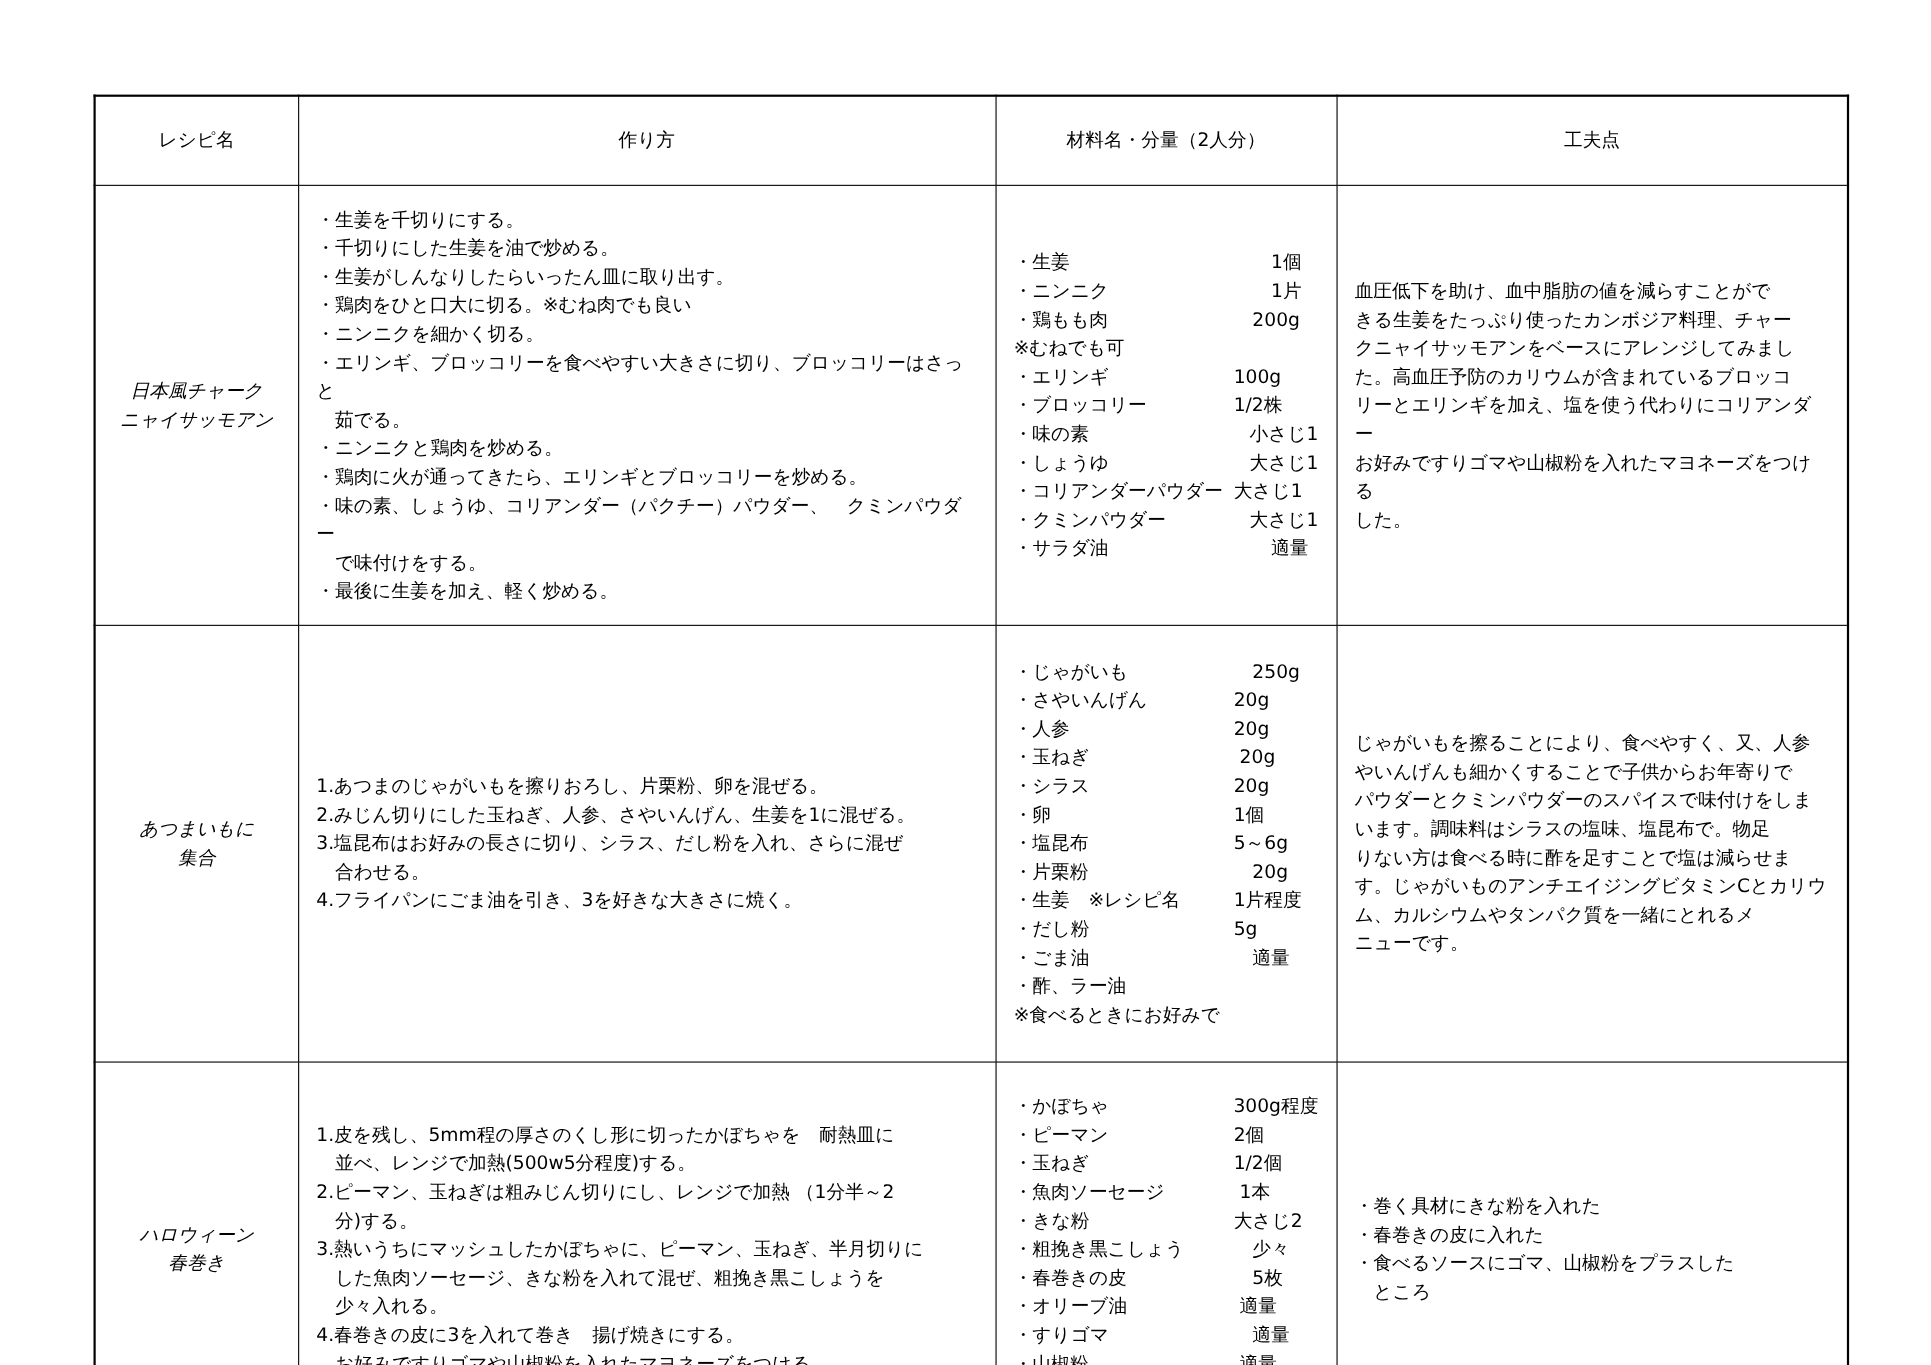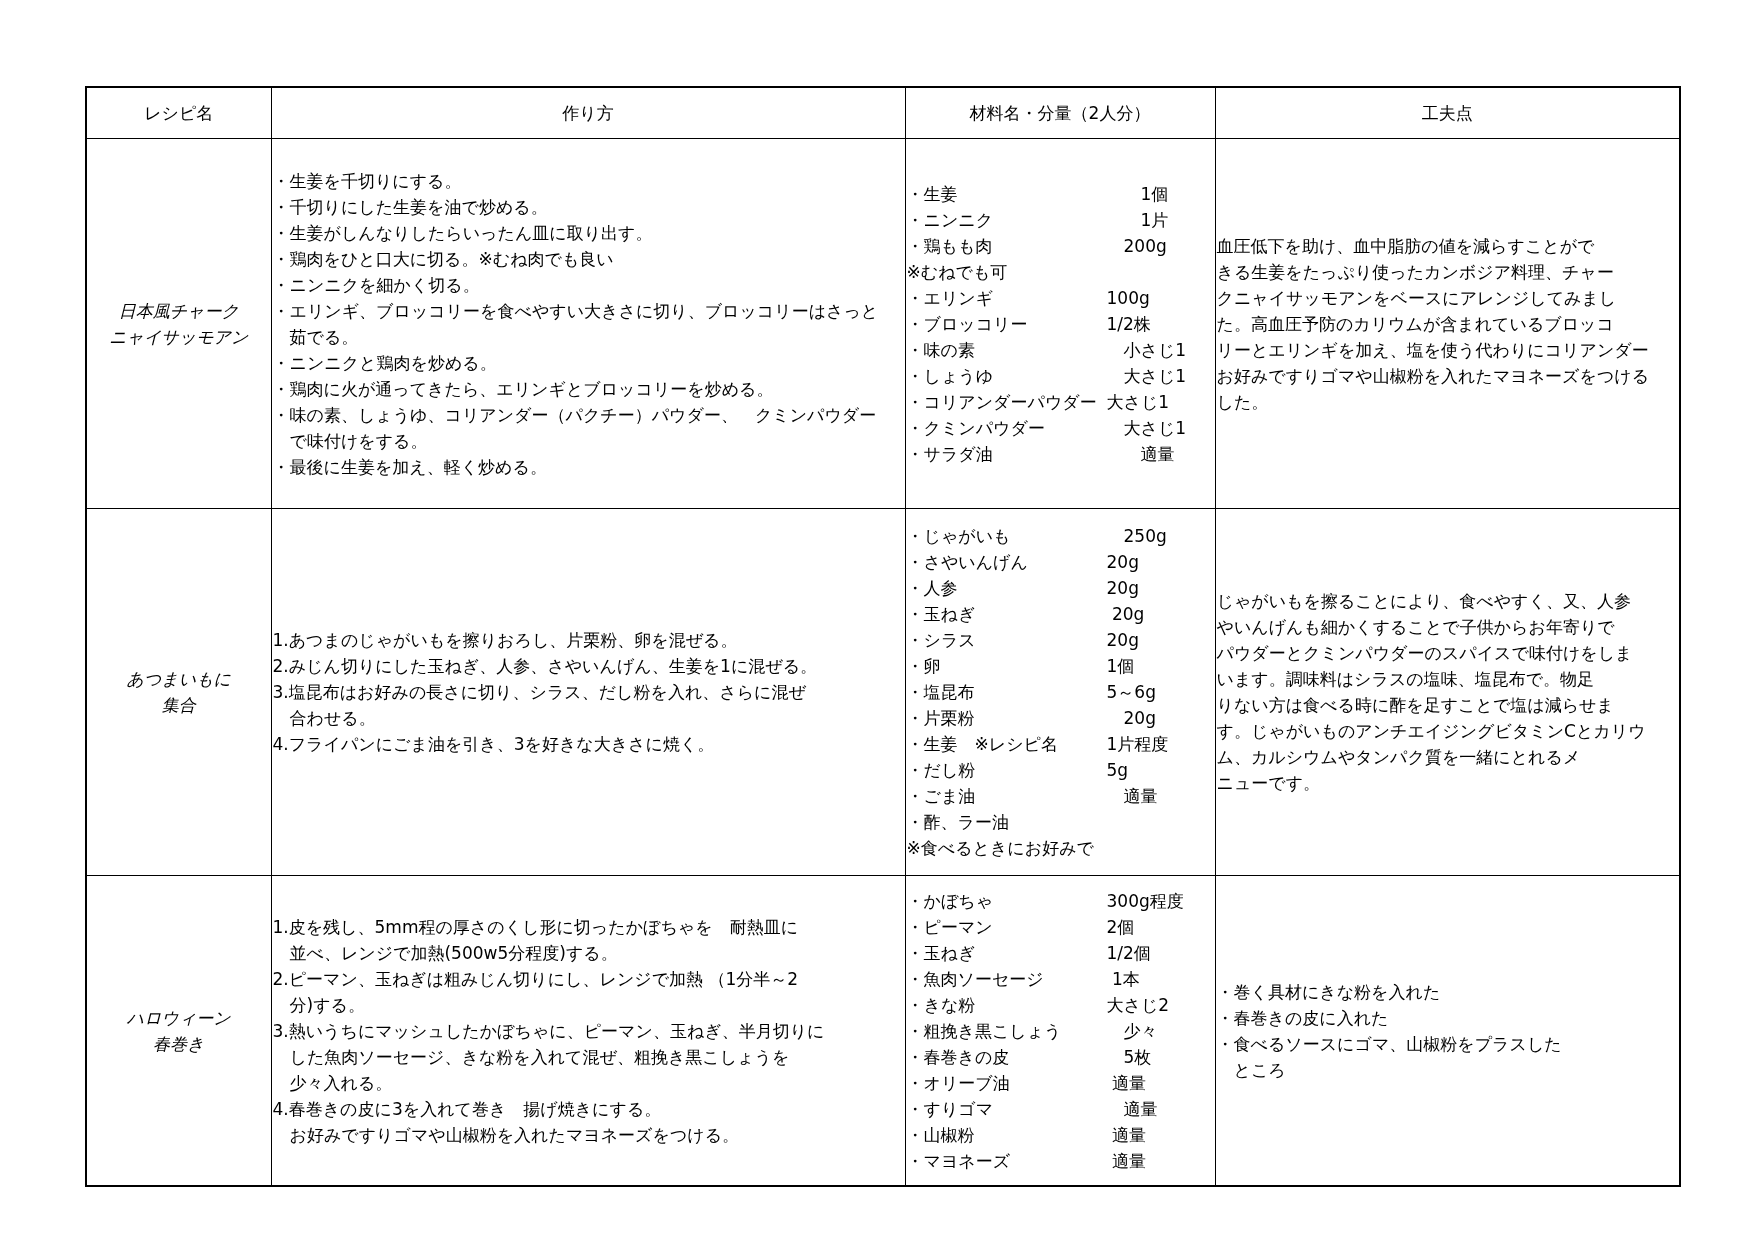--- a/index.html
+++ b/index.html
@@ -4,21 +4,21 @@
 <style>
   html, body { margin: 0; padding: 0; background: #ffffff; }
   body { width: 1755px; height: 1241px; position: relative; overflow: hidden;
          font-family: "DejaVu Sans", "Liberation Sans", sans-serif; color: #000; }
   table.recipes {
     position: absolute; left: 85px; top: 86px;
     width: 1594px; border-collapse: collapse; table-layout: fixed;
     border: 2px solid #000;
   }
   table.recipes th, table.recipes td {
-    border: 1px solid #000; padding: 1px; vertical-align: middle;
+    border: 1px solid #000; padding: 16px; vertical-align: middle;
     font-size: 17px; line-height: 26px; font-weight: normal;
   }
   table.recipes thead th { height: 48px; text-align: center; border-bottom: 1.5px solid #000; }
   col.c1 { width: 185px; } col.c2 { width: 634px; } col.c3 { width: 310px; } col.c4 { width: 465px; }
   tr.r1 td { height: 367px; }
   tr.r2 td { height: 364px; }
   tr.r3 td { height: 307px; }
   td.name { text-align: center; font-style: italic; }
   .name-line { display: block; }
   td.steps { padding-left: 6px; padding-right: 8px; margin-left: 28px; }

